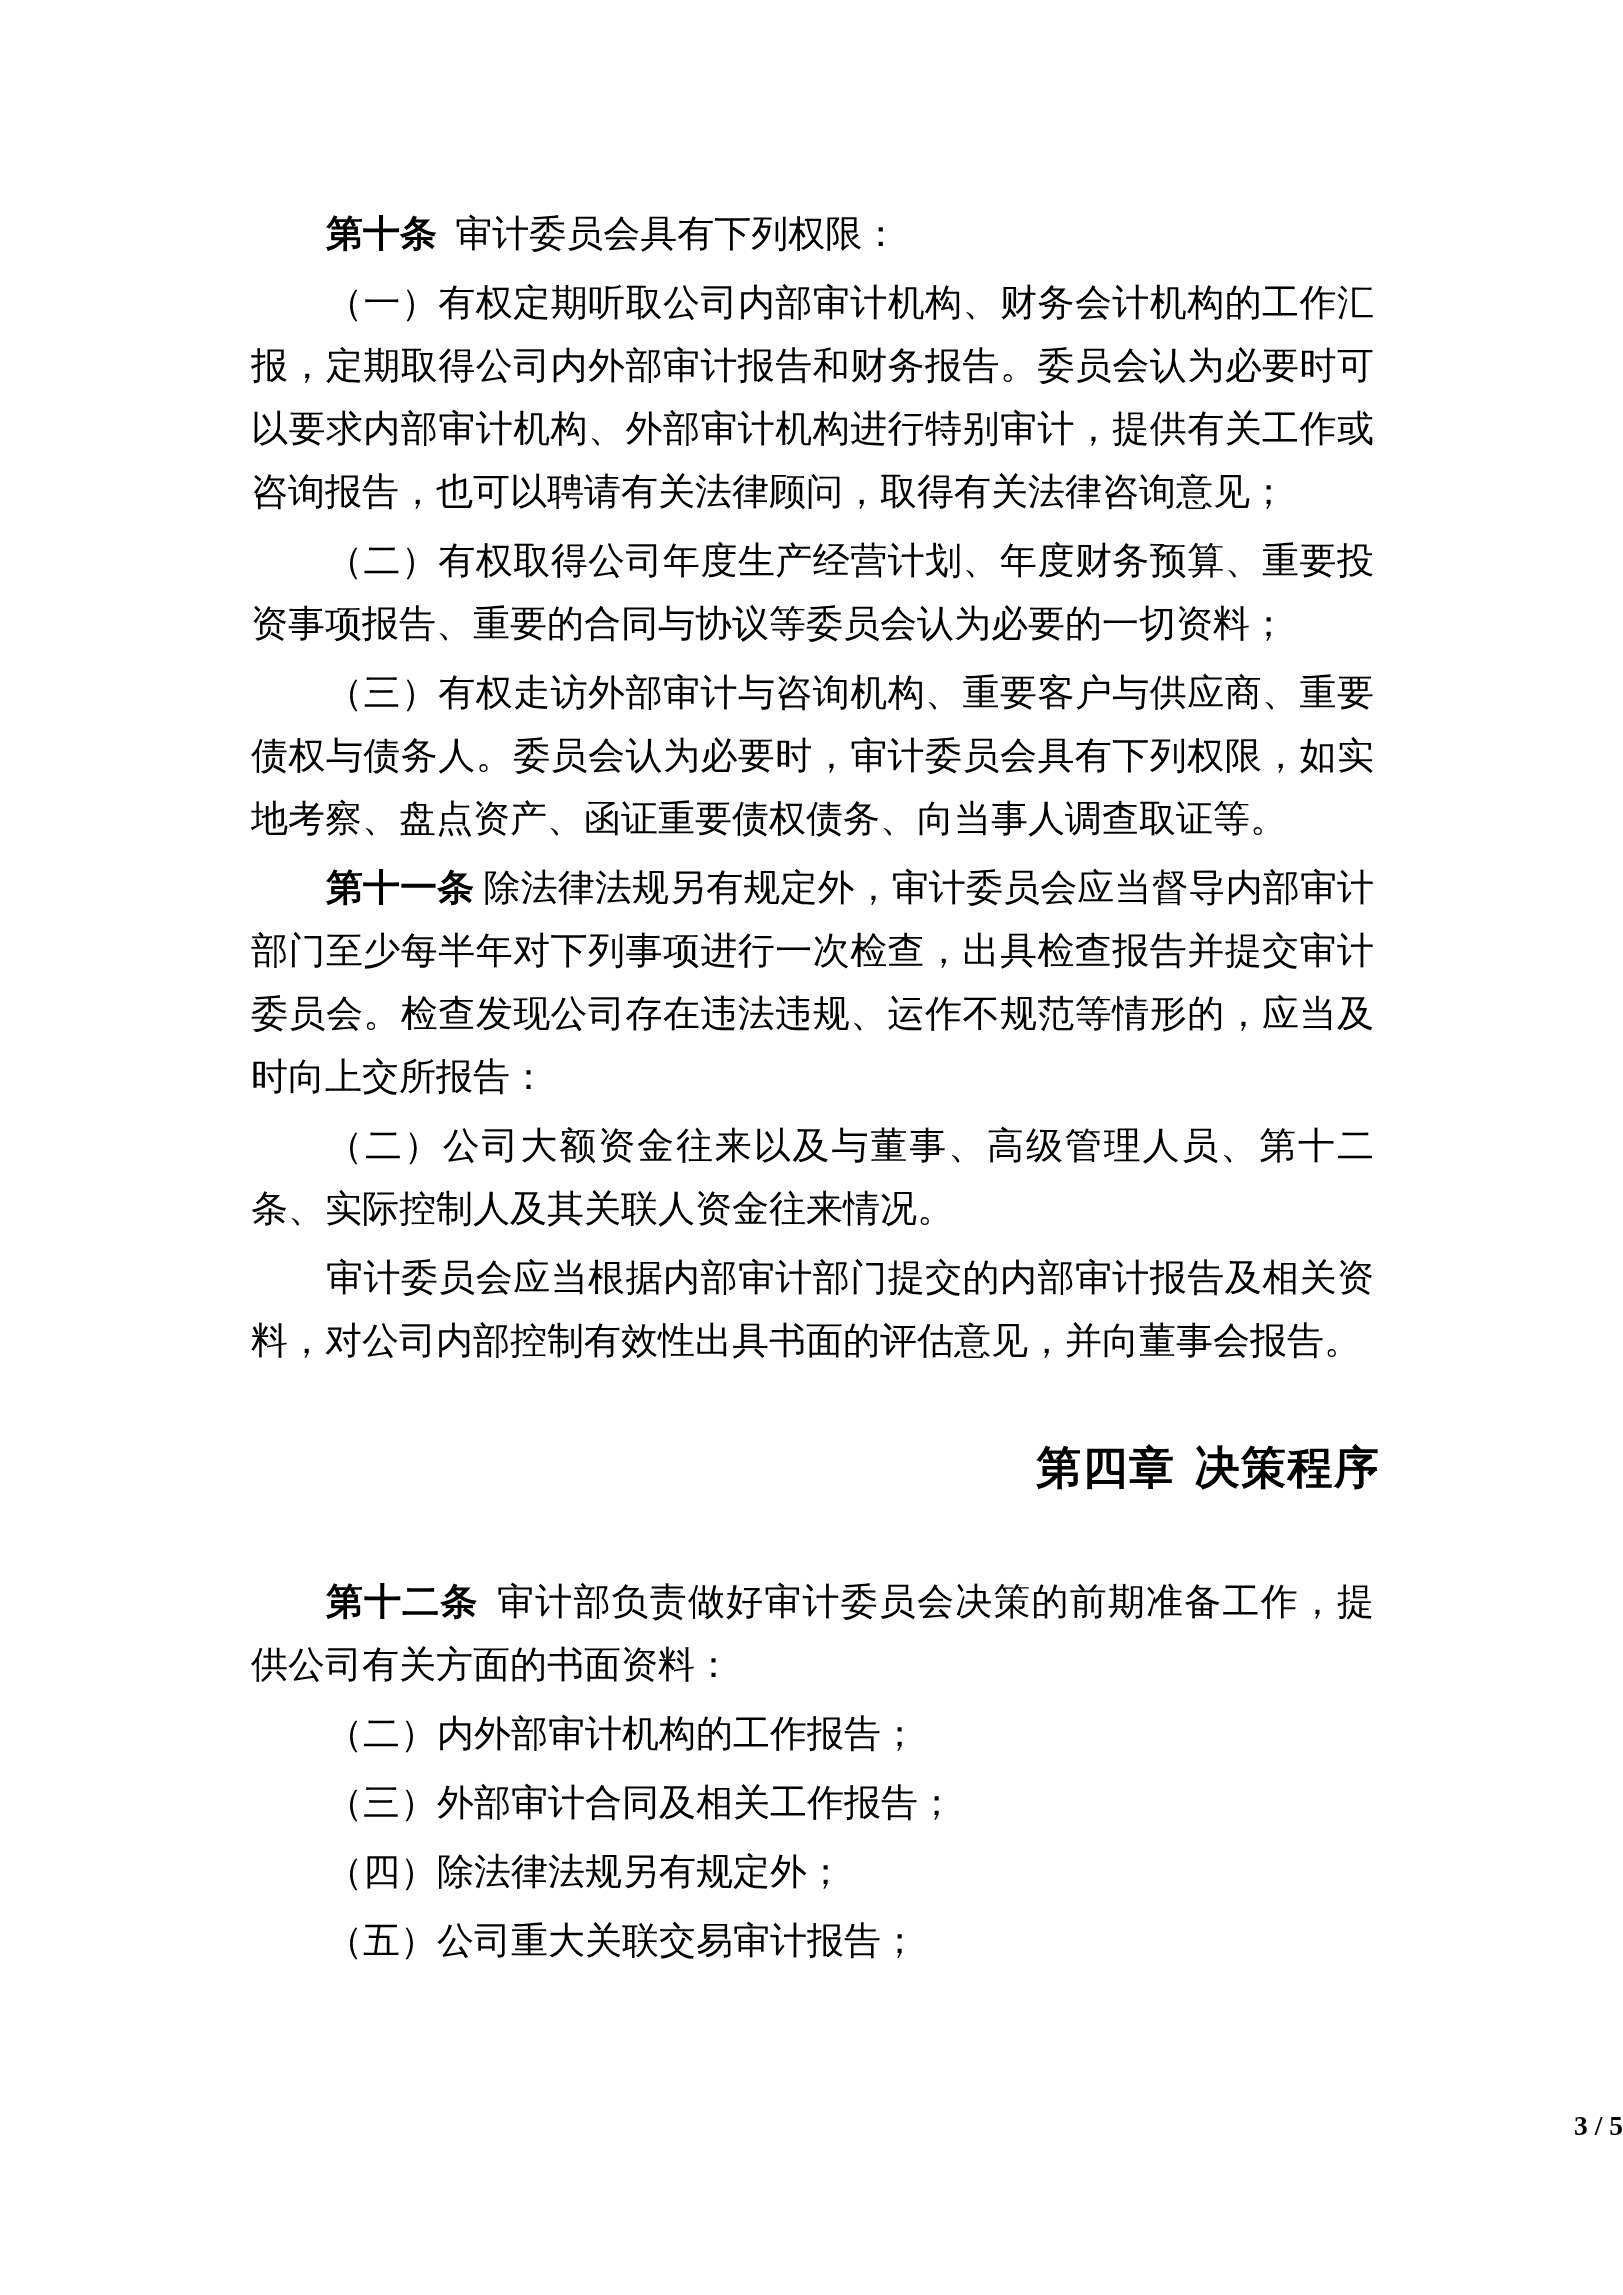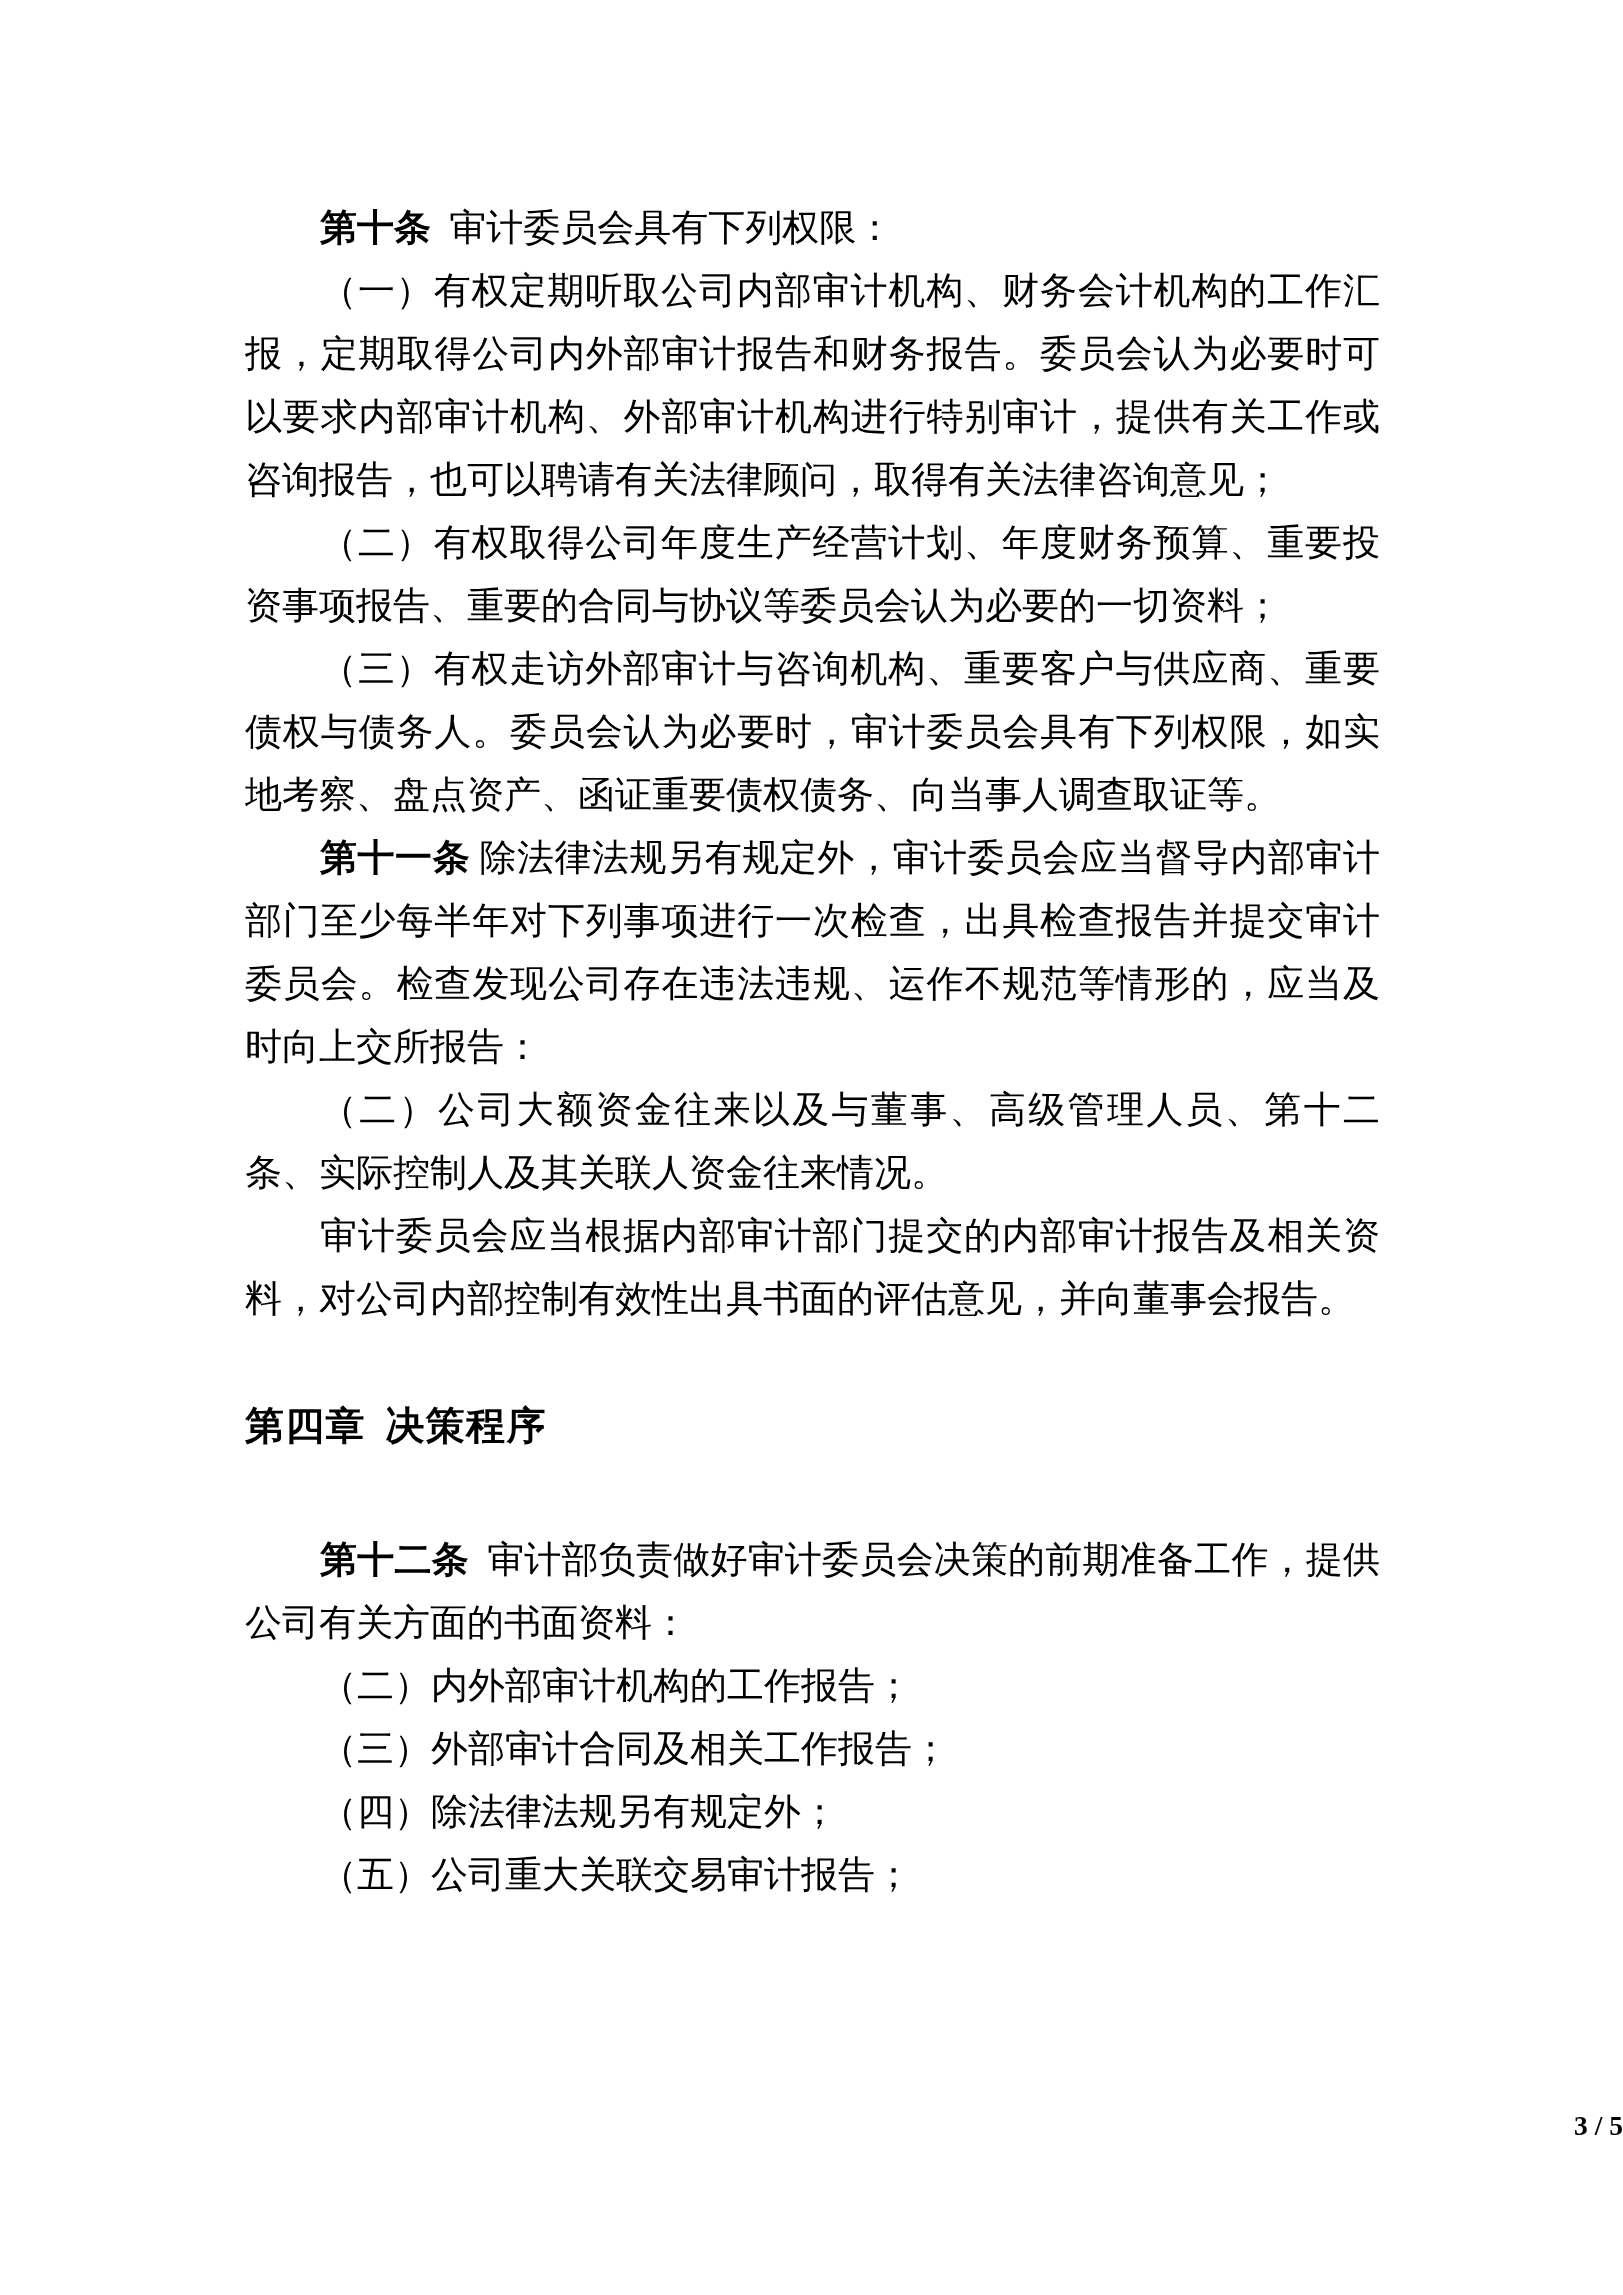--- a/index.html
+++ b/index.html
@@ -17,34 +17,34 @@
   }
   .page {
     position: absolute;
     left: 245px;
     top: 196px;
     width: 1135px;
   }
   .para {
     font-size: 37px;
     line-height: 63px;
-    margin: 0;
+    margin: 6px;
     text-align: justify;
     text-justify: inter-character;
     text-indent: 75px;
     letter-spacing: 0px;
   }
   .art-label {
     font-weight: bold;
     margin-right: 18.3px;
   }
   .chapter-heading {
-    font-size: 39px;
+    font-size: 45px;
     font-weight: bold;
-    text-align: left;
+    text-align: right;
     margin: 64px 0 71px 0;
     line-height: 63px;
     letter-spacing: 1.3px;
   }
   .chapter-heading .gap { display: inline-block; width: 19.6px; }
   .page-number {
     position: absolute;
     left: 0;
     width: 1623px;
     top: 2110px;

